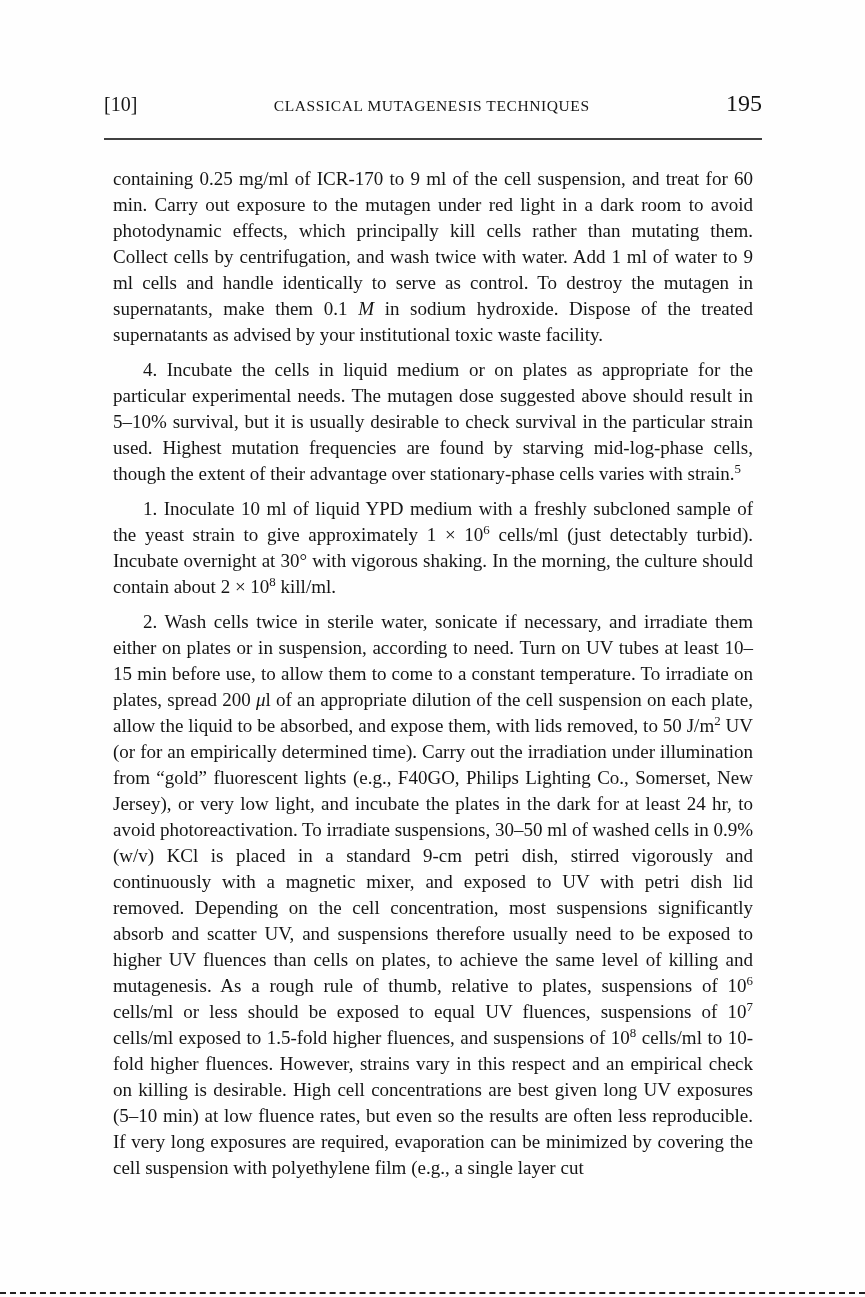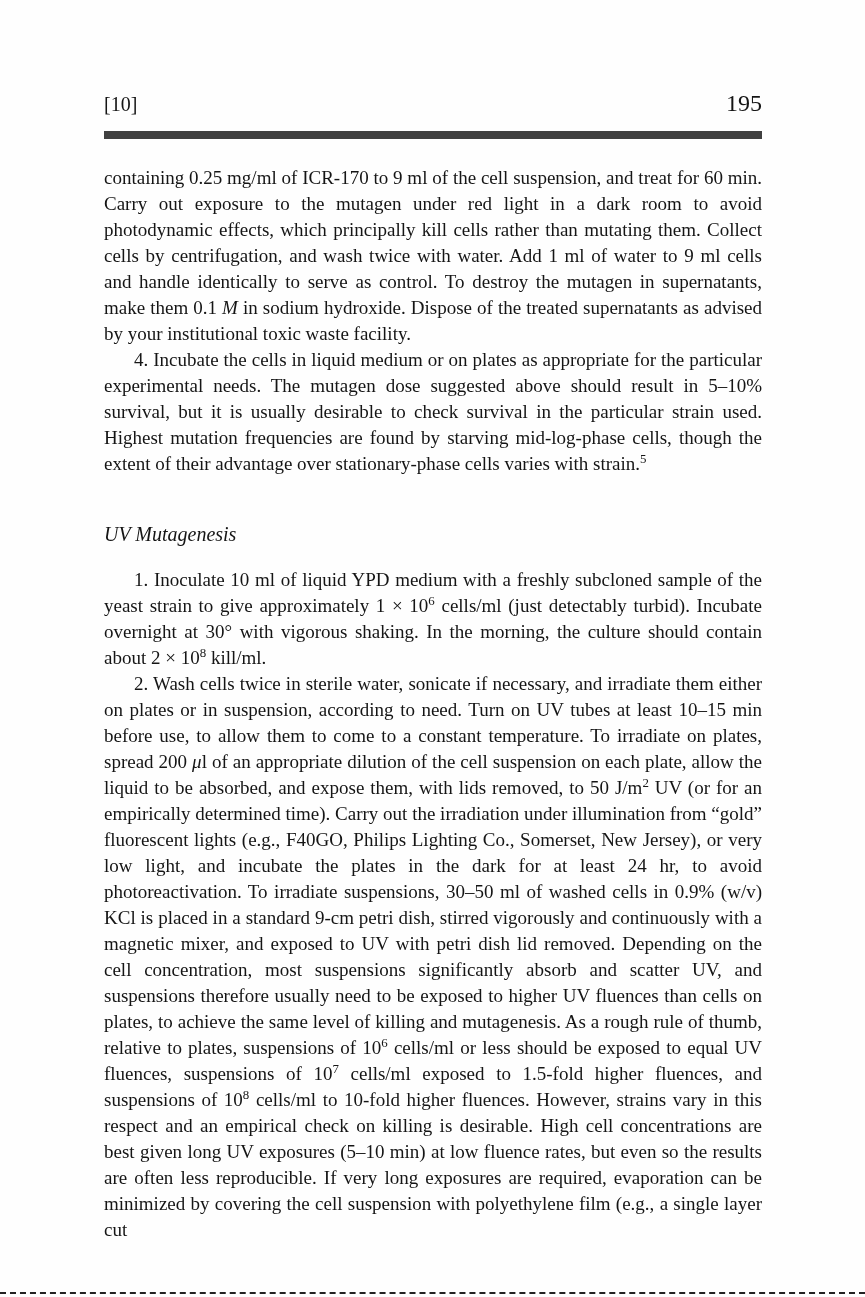--- a/index.html
+++ b/index.html
@@ -20,22 +20,22 @@
   .content {
     position: absolute;
     left: 104px;
     top: 90px;
     width: 658px;
   }
   .page-header {
     display: flex;
     align-items: baseline;
     justify-content: space-between;
-    border-bottom: 8px solid #404040;
-    padding-bottom: 14px;
+    border-bottom: 2px solid #404040;
+    padding-bottom: 21px;
   }
   .section-label {
     font-size: 20px;
     flex: 0 0 auto;
   }
   .running-title {
     flex: 1 1 auto;
     text-align: center;
     font-size: 15.5px;
     letter-spacing: 0.6px;
@@ -45,21 +45,21 @@
     font-size: 24px;
     flex: 0 0 auto;
   }
   .body-text {
     margin-top: 26px;
     font-size: 19px;
     line-height: 26px;
     text-align: justify;
   }
   .body-text p {
-    margin: 0;
+    margin: 9px;
   }
   .para-indent {
     text-indent: 30px;
   }
   sup {
     font-size: 0.68em;
     line-height: 0;
     vertical-align: super;
   }
   i { font-style: italic; }
@@ -80,29 +80,29 @@
   }
 </style>
 </head>
 <body>
 
 <div class="page">
   <div class="content">
 
     <div class="page-header">
       <span class="section-label">[10]</span>
+      <span class="running-title">CLASSICAL MUTAGENESIS TECHNIQUES</span>
       <span class="page-number">195</span>
     </div>
 
     <div class="body-text">
       <p><span>containing 0.25 mg/ml of ICR-170 to 9 ml of the cell suspension, and treat for 60 min. Carry out exposure to the mutagen under red light in a dark room to avoid photodynamic effects, which principally kill cells rather than mutating them. Collect cells by centrifugation, and wash twice with water. Add 1 ml of water to 9 ml cells and handle identically to serve as control. To destroy the mutagen in supernatants, make them 0.1 </span><i>M</i><span> in sodium hydroxide. Dispose of the treated supernatants as advised by your institutional toxic waste facility.</span></p>
 
       <p class="para-indent"><span>4. Incubate the cells in liquid medium or on plates as appropriate for the particular experimental needs. The mutagen dose suggested above should result in 5–10% survival, but it is usually desirable to check survival in the particular strain used. Highest mutation frequencies are found by starving mid-log-phase cells, though the extent of their advantage over stationary-phase cells varies with strain.</span><sup>5</sup></p>
 
-      <h2 class="uv-heading">UV Mutagenesis</h2>
 
       <p class="para-indent"><span>1. Inoculate 10 ml of liquid YPD medium with a freshly subcloned sample of the yeast strain to give approximately 1 × 10</span><sup>6</sup><span> cells/ml (just detectably turbid). Incubate overnight at 30° with vigorous shaking. In the morning, the culture should contain about 2 × 10</span><sup>8</sup><span> kill/ml.</span></p>
 
       <p class="para-indent"><span>2. Wash cells twice in sterile water, sonicate if necessary, and irradiate them either on plates or in suspension, according to need. Turn on UV tubes at least 10–15 min before use, to allow them to come to a constant temperature. To irradiate on plates, spread 200 </span><i>μ</i><span>l of an appropriate dilution of the cell suspension on each plate, allow the liquid to be absorbed, and expose them, with lids removed, to 50 J/m</span><sup>2</sup><span> UV (or for an empirically determined time). Carry out the irradiation under illumination from “gold” fluorescent lights (e.g., F40GO, Philips Lighting Co., Somerset, New Jersey), or very low light, and incubate the plates in the dark for at least 24 hr, to avoid photoreactivation. To irradiate suspensions, 30–50 ml of washed cells in 0.9% (w/v) KCl is placed in a standard 9-cm petri dish, stirred vigorously and continuously with a magnetic mixer, and exposed to UV with petri dish lid removed. Depending on the cell concentration, most suspensions significantly absorb and scatter UV, and suspensions therefore usually need to be exposed to higher UV fluences than cells on plates, to achieve the same level of killing and mutagenesis. As a rough rule of thumb, relative to plates, suspensions of 10</span><sup>6</sup><span> cells/ml or less should be exposed to equal UV fluences, suspensions of 10</span><sup>7</sup><span> cells/ml exposed to 1.5-fold higher fluences, and suspensions of 10</span><sup>8</sup><span> cells/ml to 10-fold higher fluences. However, strains vary in this respect and an empirical check on killing is desirable. High cell concentrations are best given long UV exposures (5–10 min) at low fluence rates, but even so the results are often less reproducible. If very long exposures are required, evaporation can be minimized by covering the cell suspension with polyethylene film (e.g., a single layer cut</span></p>
     </div>
 
   </div>
 
   <div class="bottom-scan-line"></div>
 </div>

